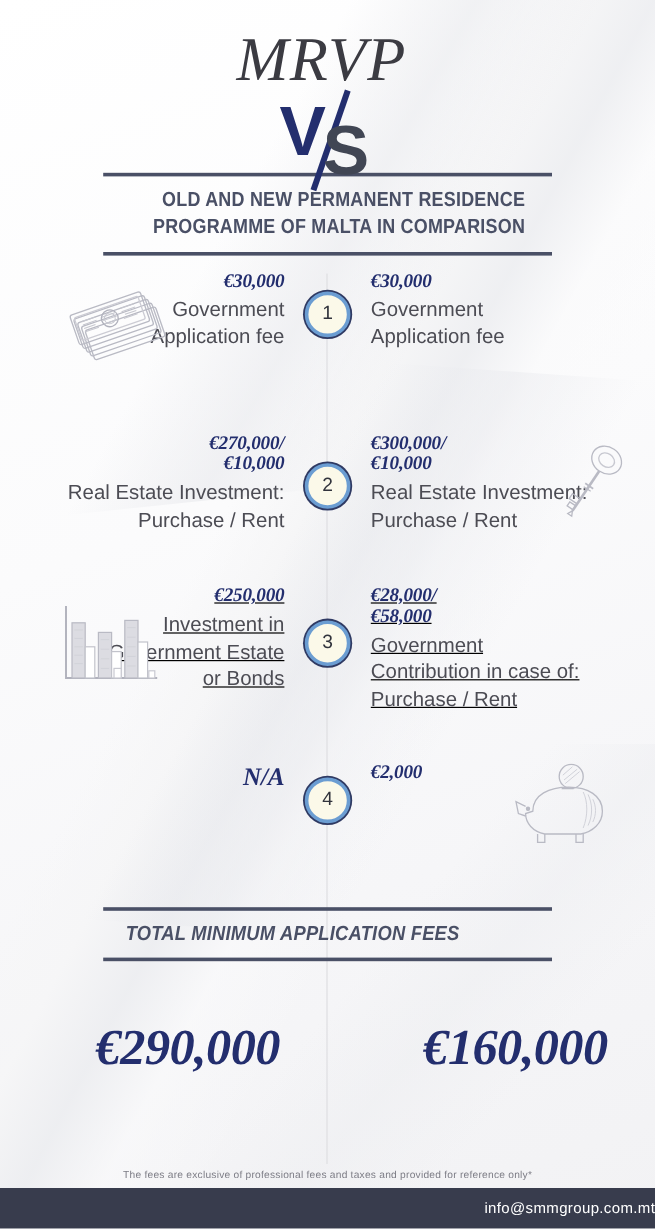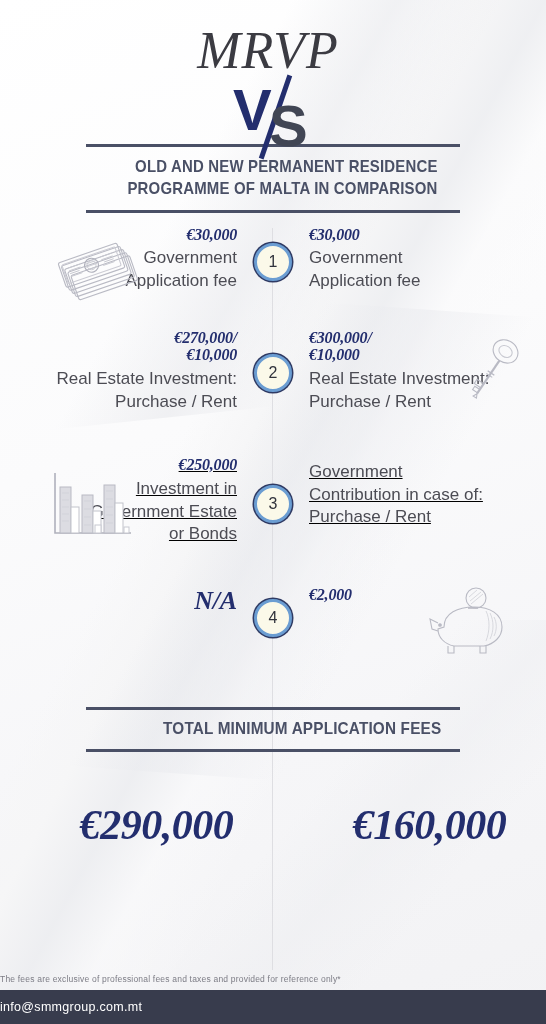--- a/index.html
+++ b/index.html
@@ -155,21 +155,21 @@
     font-family: "Liberation Serif", serif;
     font-style: italic;
     font-weight: bold;
     font-size: 16px;
     color: #232e6e;
     line-height: 1.06;
     letter-spacing: -0.2px;
     white-space: pre-line;
   }
   .amount.na {
-    font-size: 26px;
+    font-size: 21px;
   }
   .caption {
     margin-top: 4px;
     font-family: "Liberation Sans", sans-serif;
     font-size: 17px;
     color: #4c4c54;
     line-height: 1.32;
     white-space: pre-line;
   }
 
@@ -202,21 +202,22 @@
     z-index: 2;
   }
 
   
   .totals-head {
     width: 374px;
     margin: 0 auto;
     padding: 9px 0 10px 0;
     border-top: 3px solid #4a5066;
     border-bottom: 3px solid #4a5066;
-    text-align: right;
+    text-align: left;
+    font-style: italic;
   }
   .totals-head-text {
     font-family: "Liberation Sans", sans-serif;
     font-weight: bold;
     font-size: 17px;
     color: #4a5066;
     letter-spacing: 0.2px;
     transform: scaleX(0.9);
     transform-origin: center;
     white-space: nowrap;
@@ -238,34 +239,35 @@
     color: #232e6e;
     letter-spacing: -0.5px;
     line-height: 1;
   }
 
   
   .disclaimer {
     position: absolute;
     left: 0; right: 0;
     top: 974px;
+    text-align: center;
     font-family: "Liberation Sans", sans-serif;
     font-size: 8.5px;
     color: #7c7c85;
     letter-spacing: 0.2px;
   }
   .contact-bar {
     position: absolute;
     left: 0; right: 0;
     bottom: 0;
     height: 34px;
     background: #383c4d;
     display: flex;
     align-items: center;
-    justify-content: flex-start;
+    justify-content: flex-end;
   }
   .contact-text {
     font-family: "Liberation Sans", sans-serif;
     font-size: 12.5px;
     color: #ffffff;
     letter-spacing: 0.3px;
   }
 </style>
 </head>
 <body>
@@ -335,21 +337,21 @@
                 <circle cx="37" cy="27" r="4.5"></circle>
                 <line x1="31" y1="24" x2="43" y2="24"></line>
                 <line x1="31" y1="27" x2="43" y2="27"></line>
                 <line x1="31" y1="30" x2="43" y2="30"></line>
               </g>
             </g>
           </g>
         </svg>
       </div>
 
-      <div class="row" style="margin-top:38px;">
+      <div class="row" style="margin-top:70px;">
         <div class="col left">
           <div class="amount">€270,000/
 €10,000</div>
           <div class="caption">Real Estate Investment:
 Purchase / Rent</div>
         </div>
         <div class="badge" style="top:24px;">
           <span>2</span>
         </div>
         <div class="col right">
@@ -377,20 +379,22 @@
         <div class="col left">
           <div class="amount">€250,000</div>
           <div class="caption">Investment in
 Government Estate
 or Bonds</div>
         </div>
         <div class="badge" style="top:28px;">
           <span>3</span>
         </div>
         <div class="col right">
+          <div class="amount">€28,000/
+€58,000</div>
           <div class="caption">Government
 Contribution in case of:
 Purchase / Rent</div>
         </div>
 
         <svg class="icon-art" style="left:45px; top:10px;" width="92" height="78" viewBox="0 0 92 78">
           <g fill="none" stroke="#b0b1bc" stroke-width="1.6">
             <path d="M10 6 L10 66 L86 66"></path>
           </g>
           <g stroke="#b9bac4" stroke-width="1" fill="#dcdce2">

